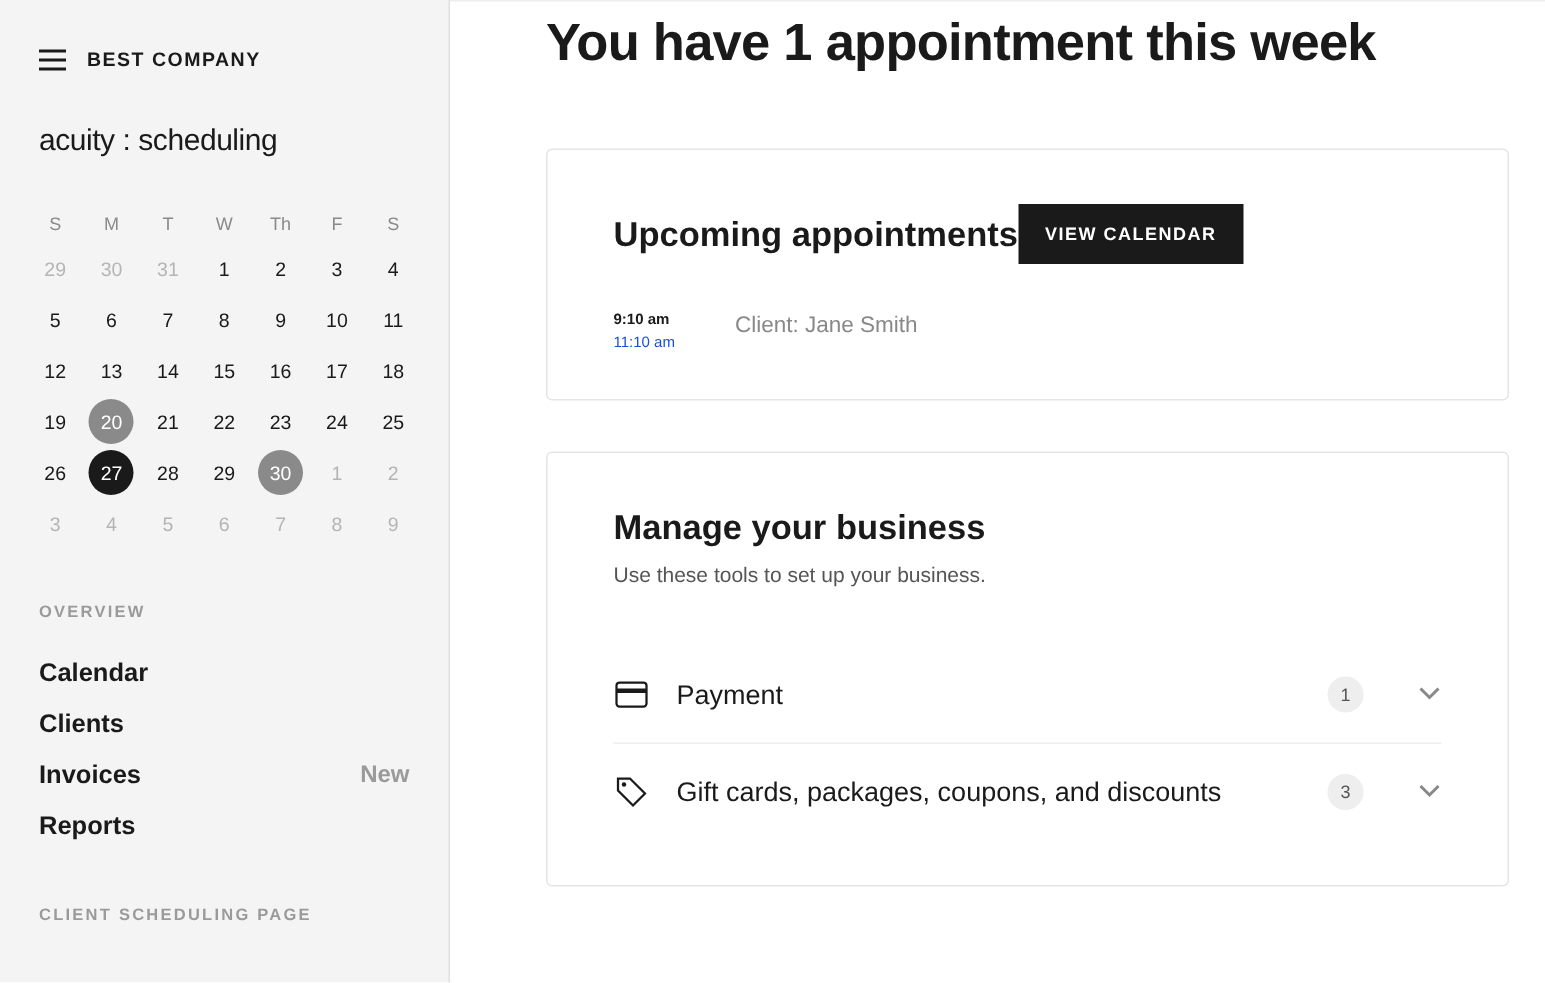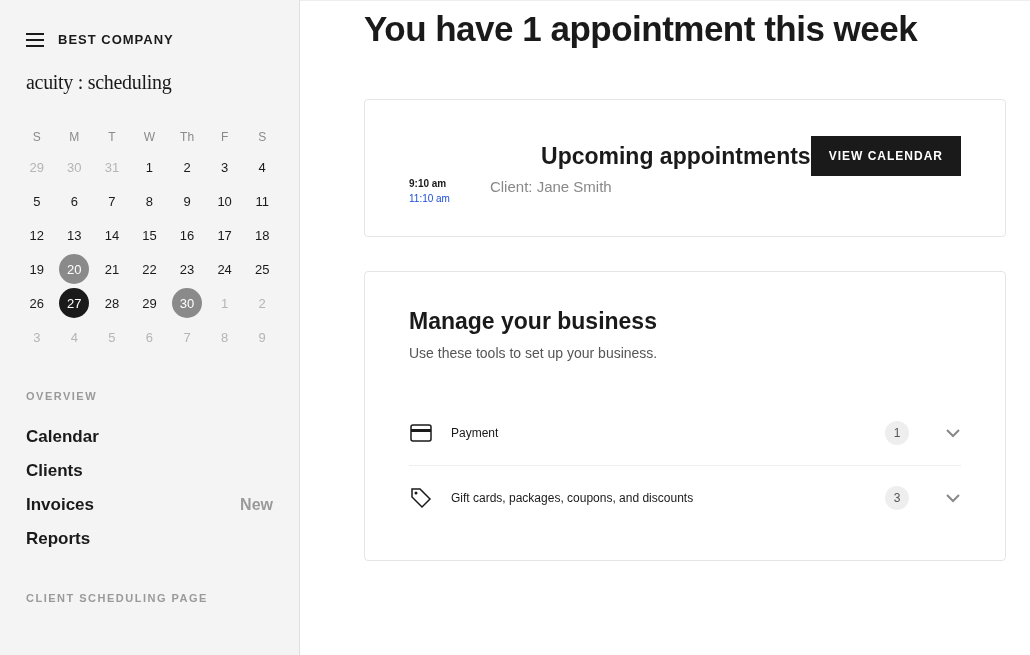--- a/index.html
+++ b/index.html
@@ -58,21 +58,22 @@
   font-size: 13px;
   font-weight: 700;
   letter-spacing: 1px;
   text-align: center;
 }
 .logo {
   padding: 0 26px 30px 26px;
   font-size: 20px;
   letter-spacing: -0.3px;
   font-weight: 500;
-  font-family: Liberation Serif, serif;
+  font-family: Liberation Sans, sans-serif;
+  margin-top: 12px;
 }
 .cal-header {
   display: flex;
   align-items: center;
   justify-content: space-between;
   padding: 0 26px 12px 26px;
 }
 .month-select {
   display: flex;
   align-items: center;
@@ -175,22 +176,23 @@
   margin-bottom: 50px;
 }
 .panel {
   border: 1px solid #e5e5e5;
   border-radius: 4px;
   padding: 36px 44px 30px 44px;
   margin-bottom: 34px;
 }
 .panel-header {
   display: flex;
-  justify-content: flex-end;
-  align-items: center;
+  justify-content: flex-start;
+  align-items: center;
+  margin-bottom: 30px;
 }
 .panel-title {
   font-size: 23px;
   font-weight: 700;
 }
 .btn-dark {
   background: #1a1a1a;
   color: #fff;
   font-size: 12px;
   font-weight: 700;
@@ -240,21 +242,21 @@
 .manage-row:last-child { border-bottom: none; }
 .manage-icon {
   width: 24px;
   height: 24px;
   display: flex;
   align-items: center;
   justify-content: center;
   flex-shrink: 0;
 }
 .manage-label {
-  font-size: 12px;
+  font-size: 18px;
   flex: 1;
 }
 .count-badge {
   background: #eee;
   width: 24px;
   height: 24px;
   border-radius: 50%;
   display: flex;
   align-items: center;
   justify-content: center;

